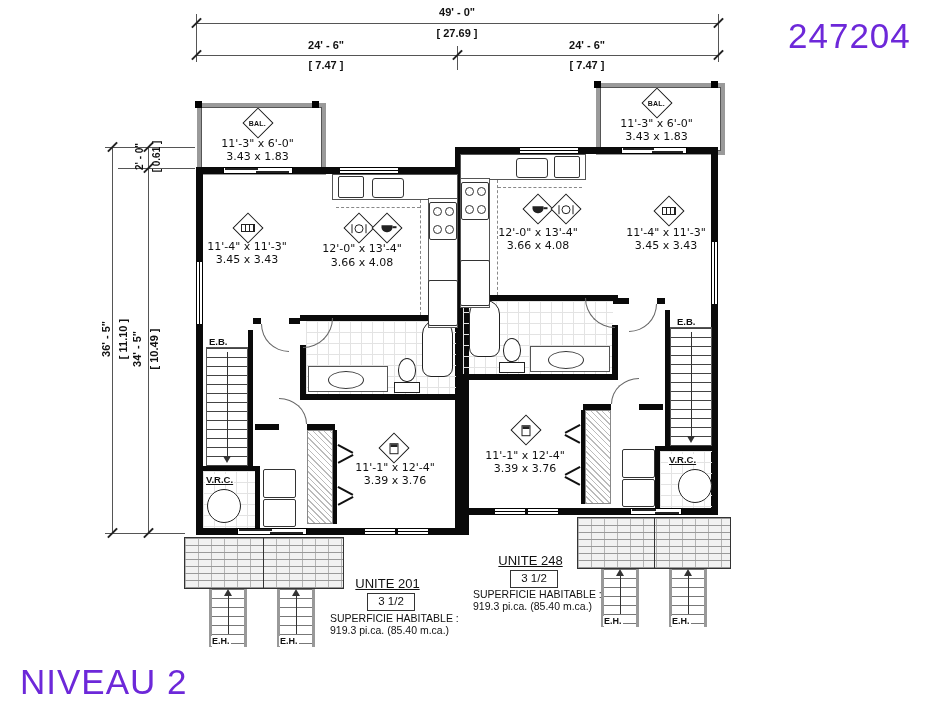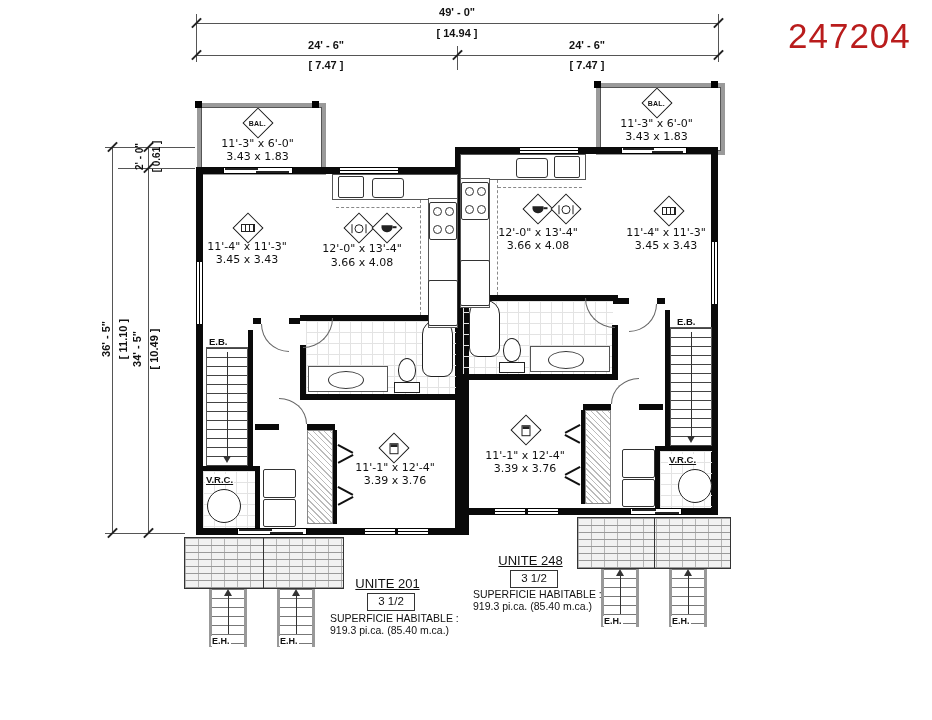--- a/index.html
+++ b/index.html
@@ -59,44 +59,45 @@
   .dashv{position:absolute;border-left:1px dashed #888;}
   .bedic{width:14px;height:8px;border:1.2px solid #222;box-sizing:border-box;
          background:repeating-linear-gradient(90deg,transparent 0 3px,#222 3px 4px);}
   .bed2ic{width:9px;height:11px;border:1.2px solid #222;box-sizing:border-box;
           background:linear-gradient(#222 0 2.5px,transparent 2.5px);}
   .din{width:13px;height:9px;border-left:1.6px solid #222;border-right:1.6px solid #222;
        display:flex;align-items:center;justify-content:center;}
   .dinc{width:7px;height:7px;border:1.2px solid #222;border-radius:50%;}
   .potic{width:11px;height:7px;background:#222;border-radius:0 0 5px 5px;position:relative;}
   .potic::after{content:"";position:absolute;right:-4px;top:1px;width:4px;height:1.5px;background:#222;}
-  .bigid{position:absolute;font-size:35px;letter-spacing:1px;color:#b91c1c;}
+  .bigid{position:absolute;font-size:35px;letter-spacing:1px;color:#6d28d9;}
   .unitt{position:absolute;text-align:center;font-size:13px;}
   .box12{position:absolute;border:1.2px solid #333;text-align:center;font-size:11.5px;line-height:15px;}
   .supt{position:absolute;text-align:center;font-size:10.5px;white-space:nowrap;}
 </style>
 </head>
 <body>
 
 <div class="plan">
 
   <div class="bigid" style="left:788px;top:16px;">247204</div>
+  <div class="bigid" style="left:20px;top:662px;">NIVEAU 2</div>
 
   <div class="dl" style="left:196px;top:14px;width:1px;height:48px;"></div>
   <div class="dl" style="left:718px;top:14px;width:1px;height:48px;"></div>
   <div class="dl" style="left:457px;top:46px;width:1px;height:24px;"></div>
   <div class="dl" style="left:196px;top:23px;width:523px;height:1px;"></div>
   <div class="dl" style="left:196px;top:55px;width:523px;height:1px;"></div>
   <div class="tick" style="left:190px;top:22px;"></div>
   <div class="tick" style="left:712px;top:22px;"></div>
   <div class="tick" style="left:190px;top:54px;"></div>
   <div class="tick" style="left:451px;top:54px;"></div>
   <div class="tick" style="left:712px;top:54px;"></div>
   <div class="dimt" style="left:377px;top:6px;width:160px;">49' - 0"</div>
-  <div class="dimt" style="left:377px;top:27px;width:160px;">[ 14.94 ]</div>
+  <div class="dimt" style="left:377px;top:27px;width:160px;">[ 27.69 ]</div>
   <div class="dimt" style="left:246px;top:39px;width:160px;">24' - 6"</div>
   <div class="dimt" style="left:246px;top:59px;width:160px;">[ 7.47 ]</div>
   <div class="dimt" style="left:507px;top:39px;width:160px;">24' - 6"</div>
   <div class="dimt" style="left:507px;top:59px;width:160px;">[ 7.47 ]</div>
 
   <div class="dl" style="left:105px;top:147px;width:90px;height:1px;"></div>
   <div class="dl" style="left:118px;top:168px;width:77px;height:1px;"></div>
   <div class="dl" style="left:105px;top:533px;width:80px;height:1px;"></div>
   <div class="dl" style="left:112px;top:147px;width:1px;height:386px;"></div>
   <div class="dl" style="left:148px;top:147px;width:1px;height:386px;"></div>

